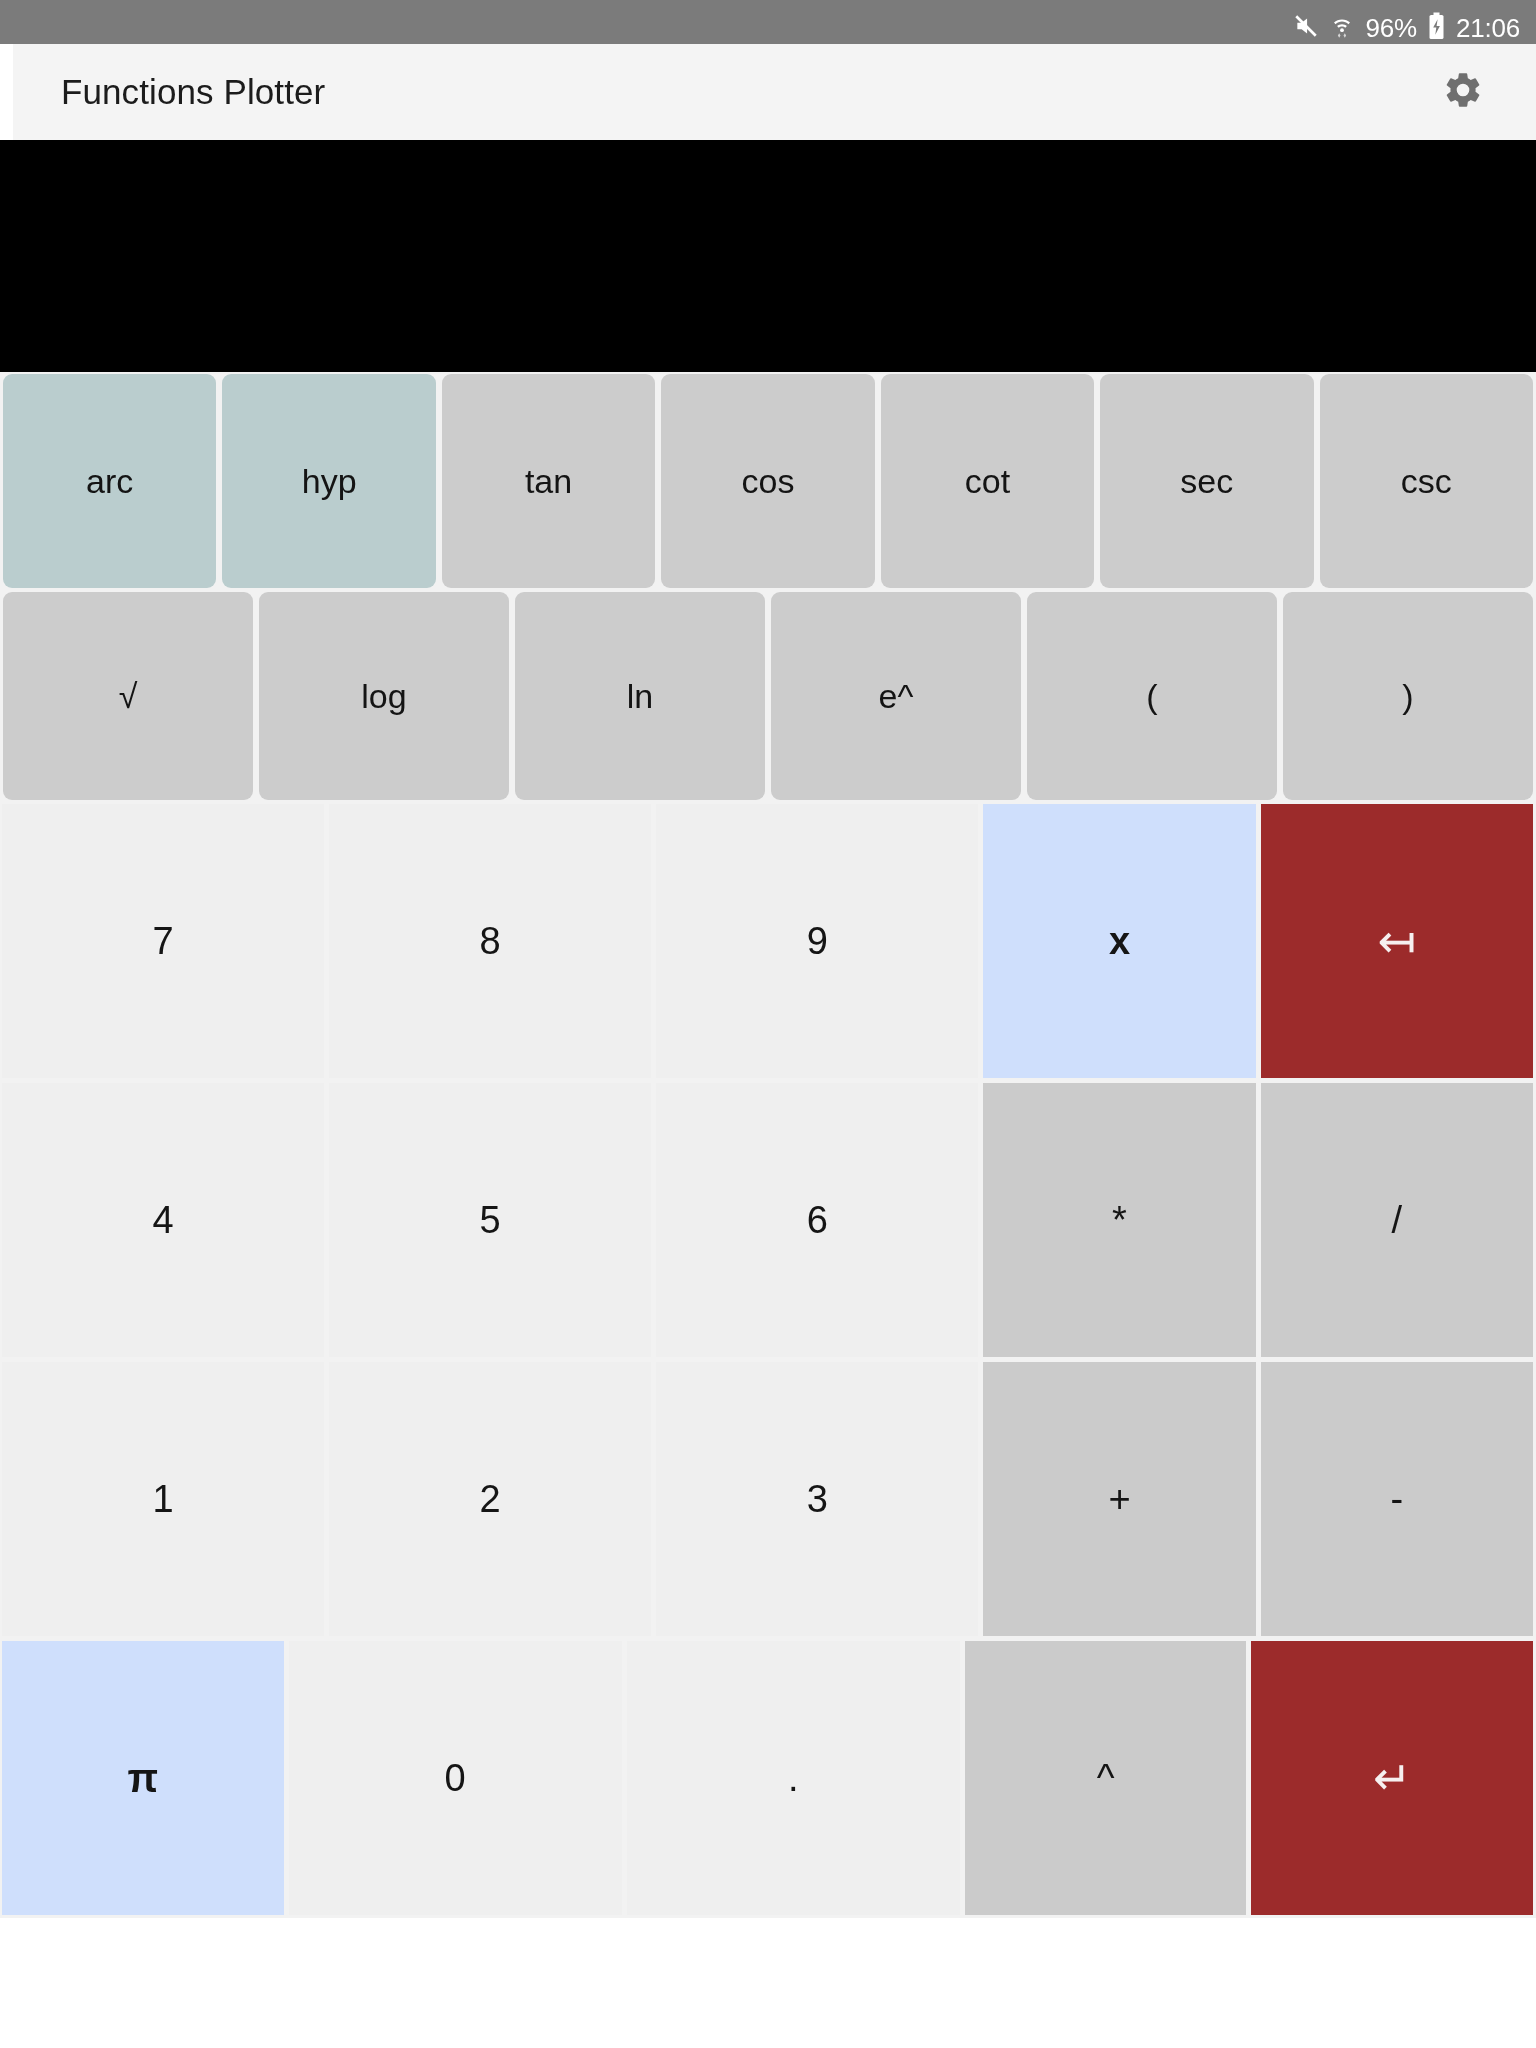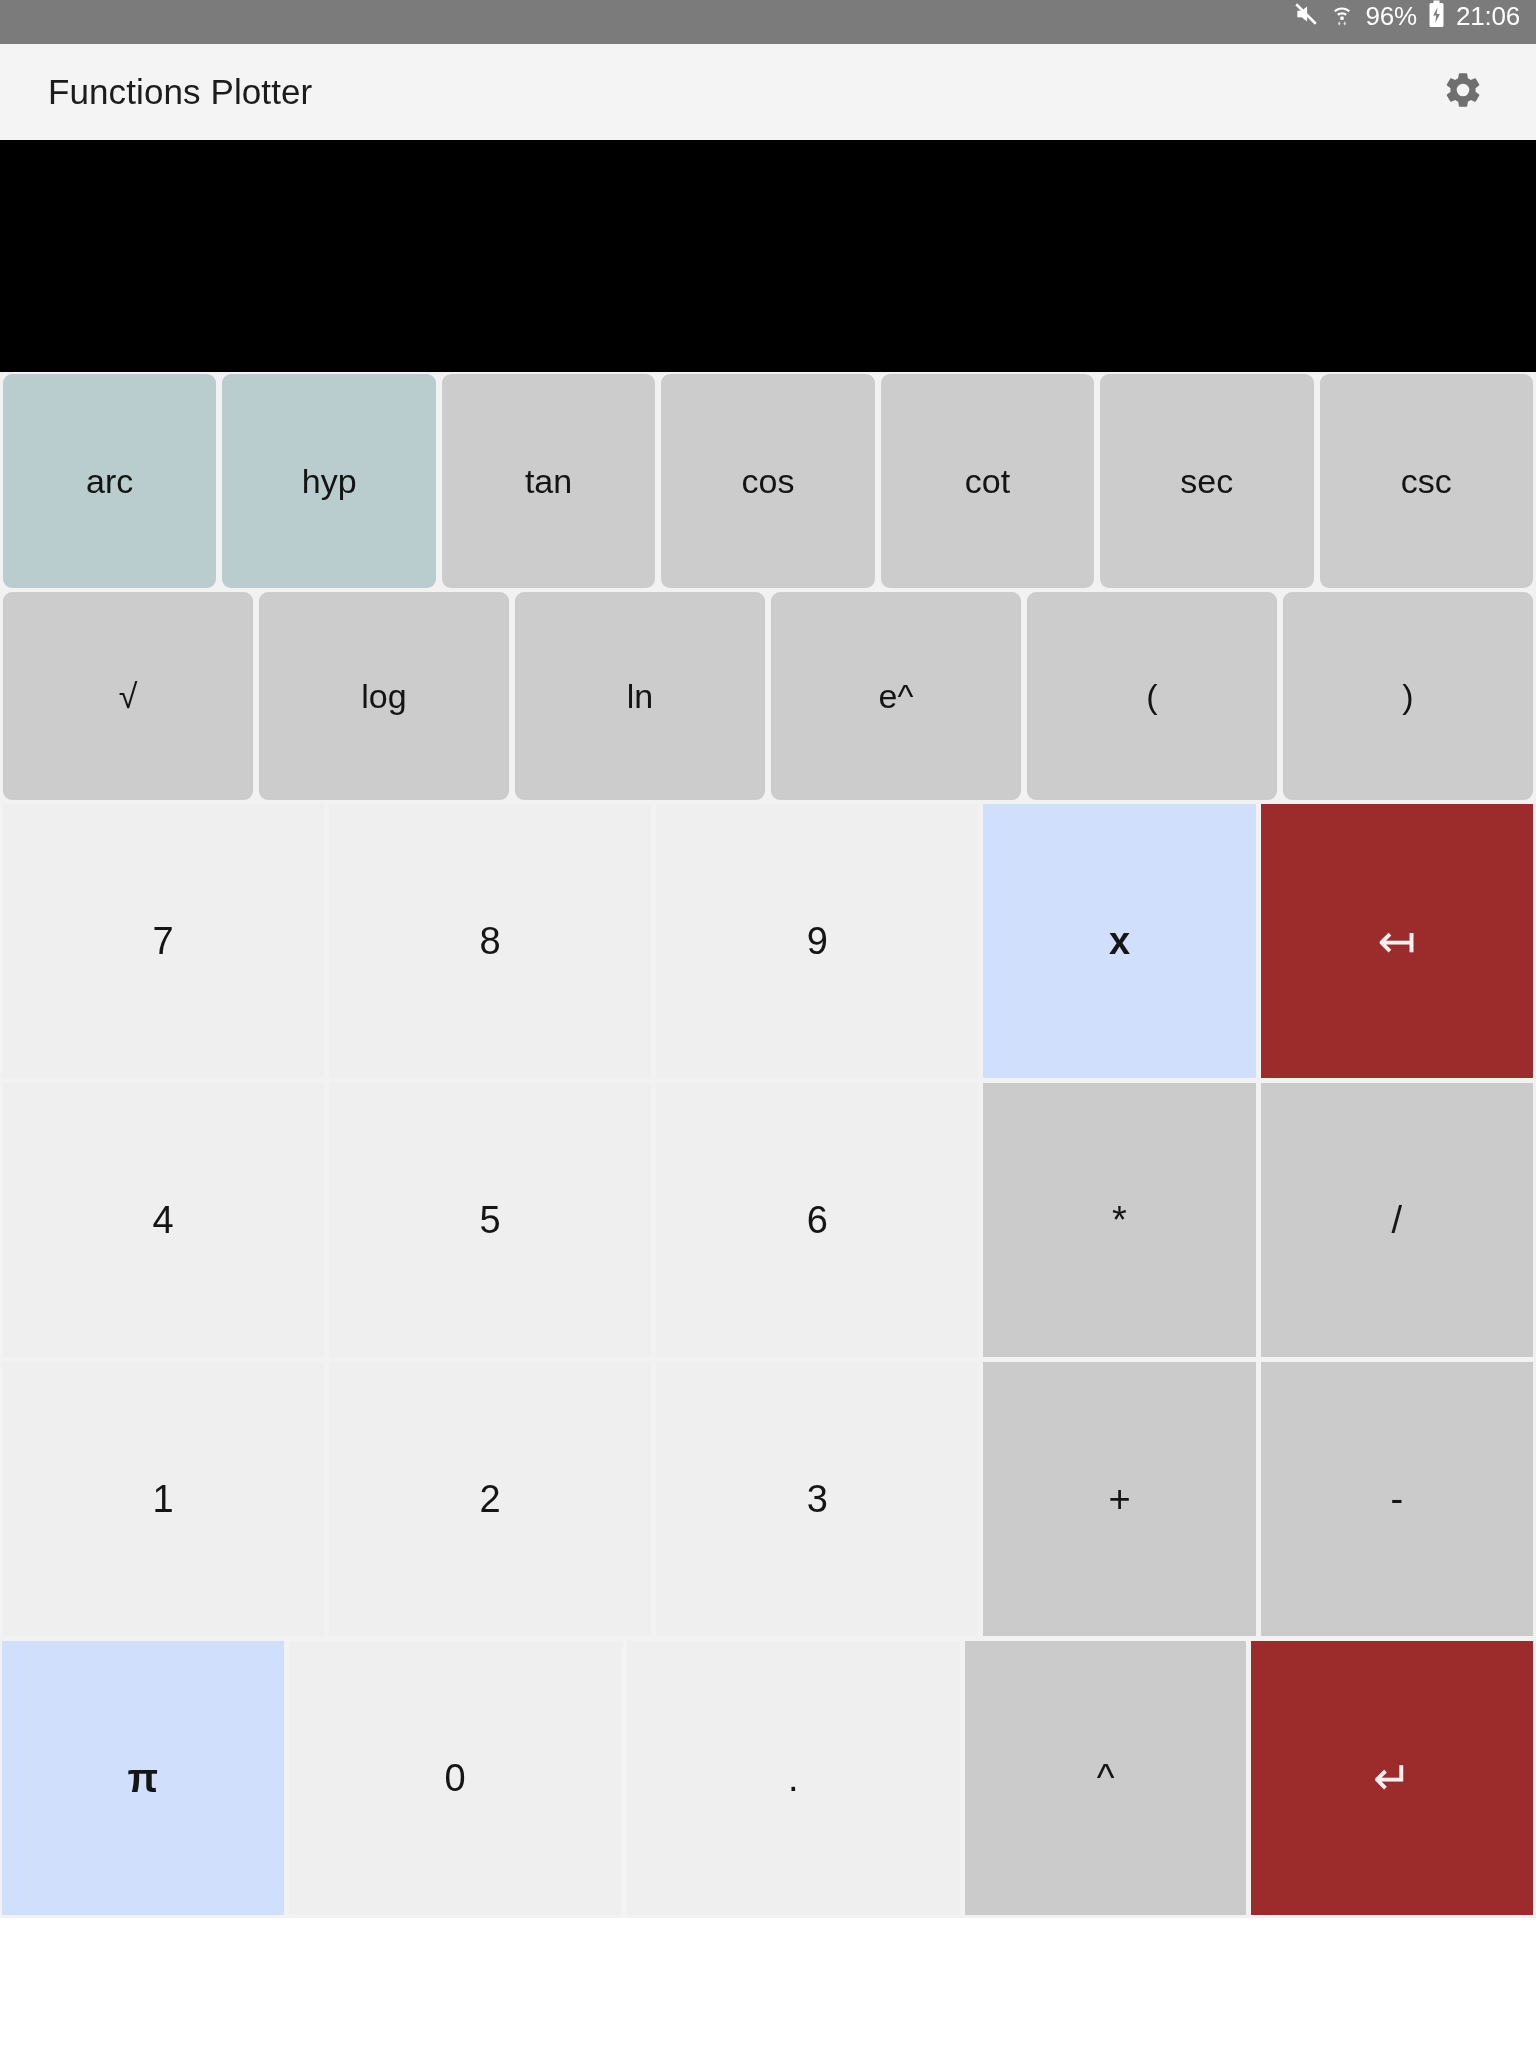--- a/index.html
+++ b/index.html
@@ -12,21 +12,21 @@
     height: 2048px;
     font-family: "Liberation Sans", sans-serif;
     overflow: hidden;
   }
 
   
   .statusbar {
     height: 44px;
     background: #7b7b7b;
     display: flex;
-    align-items: flex-start;
+    align-items: flex-end;
     justify-content: flex-end;
     padding-right: 16px;
     box-sizing: border-box;
     color: #ffffff;
   }
   .status-items {
     display: flex;
     align-items: center;
     gap: 11px;
   }
@@ -40,20 +40,21 @@
 
   
   .appbar {
     height: 96px;
     background: #f4f4f4;
     display: flex;
     align-items: center;
     justify-content: space-between;
     padding: 0 46px 0 48px;
     box-sizing: border-box;
+    margin-left: 13px;
   }
   .app-title {
     font-size: 35px;
     color: #1c1c1c;
     font-weight: 400;
     letter-spacing: 0.1px;
   }
   .gear-btn {
     width: 54px;
     height: 54px;

